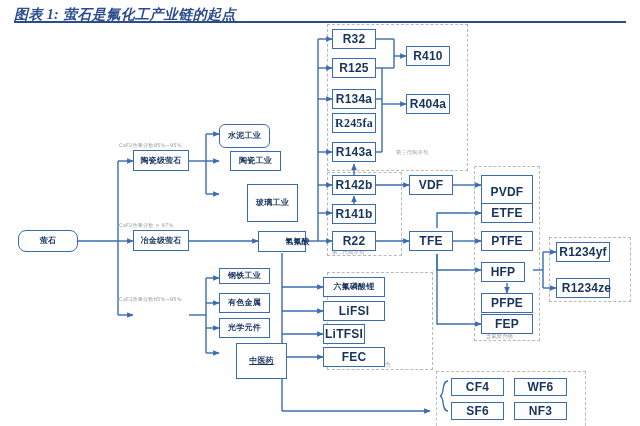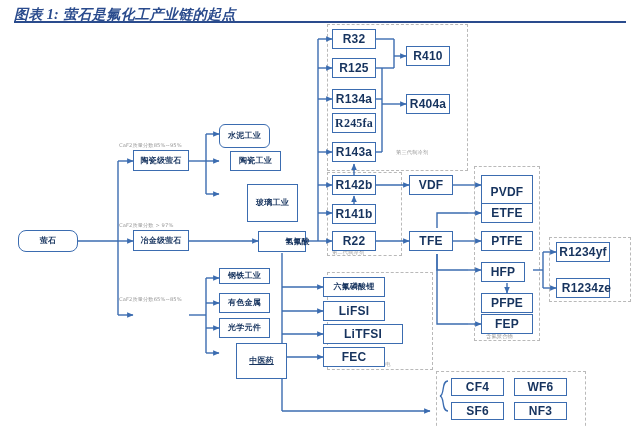--- a/index.html
+++ b/index.html
@@ -226,21 +226,21 @@
   <div class="node" style="left:481px;top:231px;width:52px;height:20px;">PTFE</div>
   <div class="node" style="left:481px;top:262px;width:44px;height:20px;">HFP</div>
   <div class="node" style="left:481px;top:293px;width:52px;height:20px;">PFPE</div>
   <div class="node" style="left:481px;top:314px;width:52px;height:20px;">FEP</div>
 
   <div class="node" style="left:556px;top:242px;width:54px;height:20px;">R1234yf</div>
   <div class="node" style="left:556px;top:278px;width:54px;height:20px;padding-left:7px;">R1234ze</div>
 
   <div class="node cn" style="left:323px;top:277px;width:62px;height:20px;">六氟磷酸锂</div>
   <div class="node" style="left:323px;top:301px;width:62px;height:20px;">LiFSI</div>
-  <div class="node" style="left:323px;top:324px;width:80px;height:20px;">LiTFSI</div>
+  <div class="node" style="left:323px;top:324px;width:42px;height:20px;">LiTFSI</div>
   <div class="node" style="left:323px;top:347px;width:62px;height:20px;">FEC</div>
 
   <div class="node" style="left:451px;top:378px;width:53px;height:18px;">CF4</div>
   <div class="node" style="left:514px;top:378px;width:53px;height:18px;">WF6</div>
   <div class="node" style="left:451px;top:402px;width:53px;height:18px;">SF6</div>
   <div class="node" style="left:514px;top:402px;width:53px;height:18px;">NF3</div>
 
 </div>
 
 </body></html>

